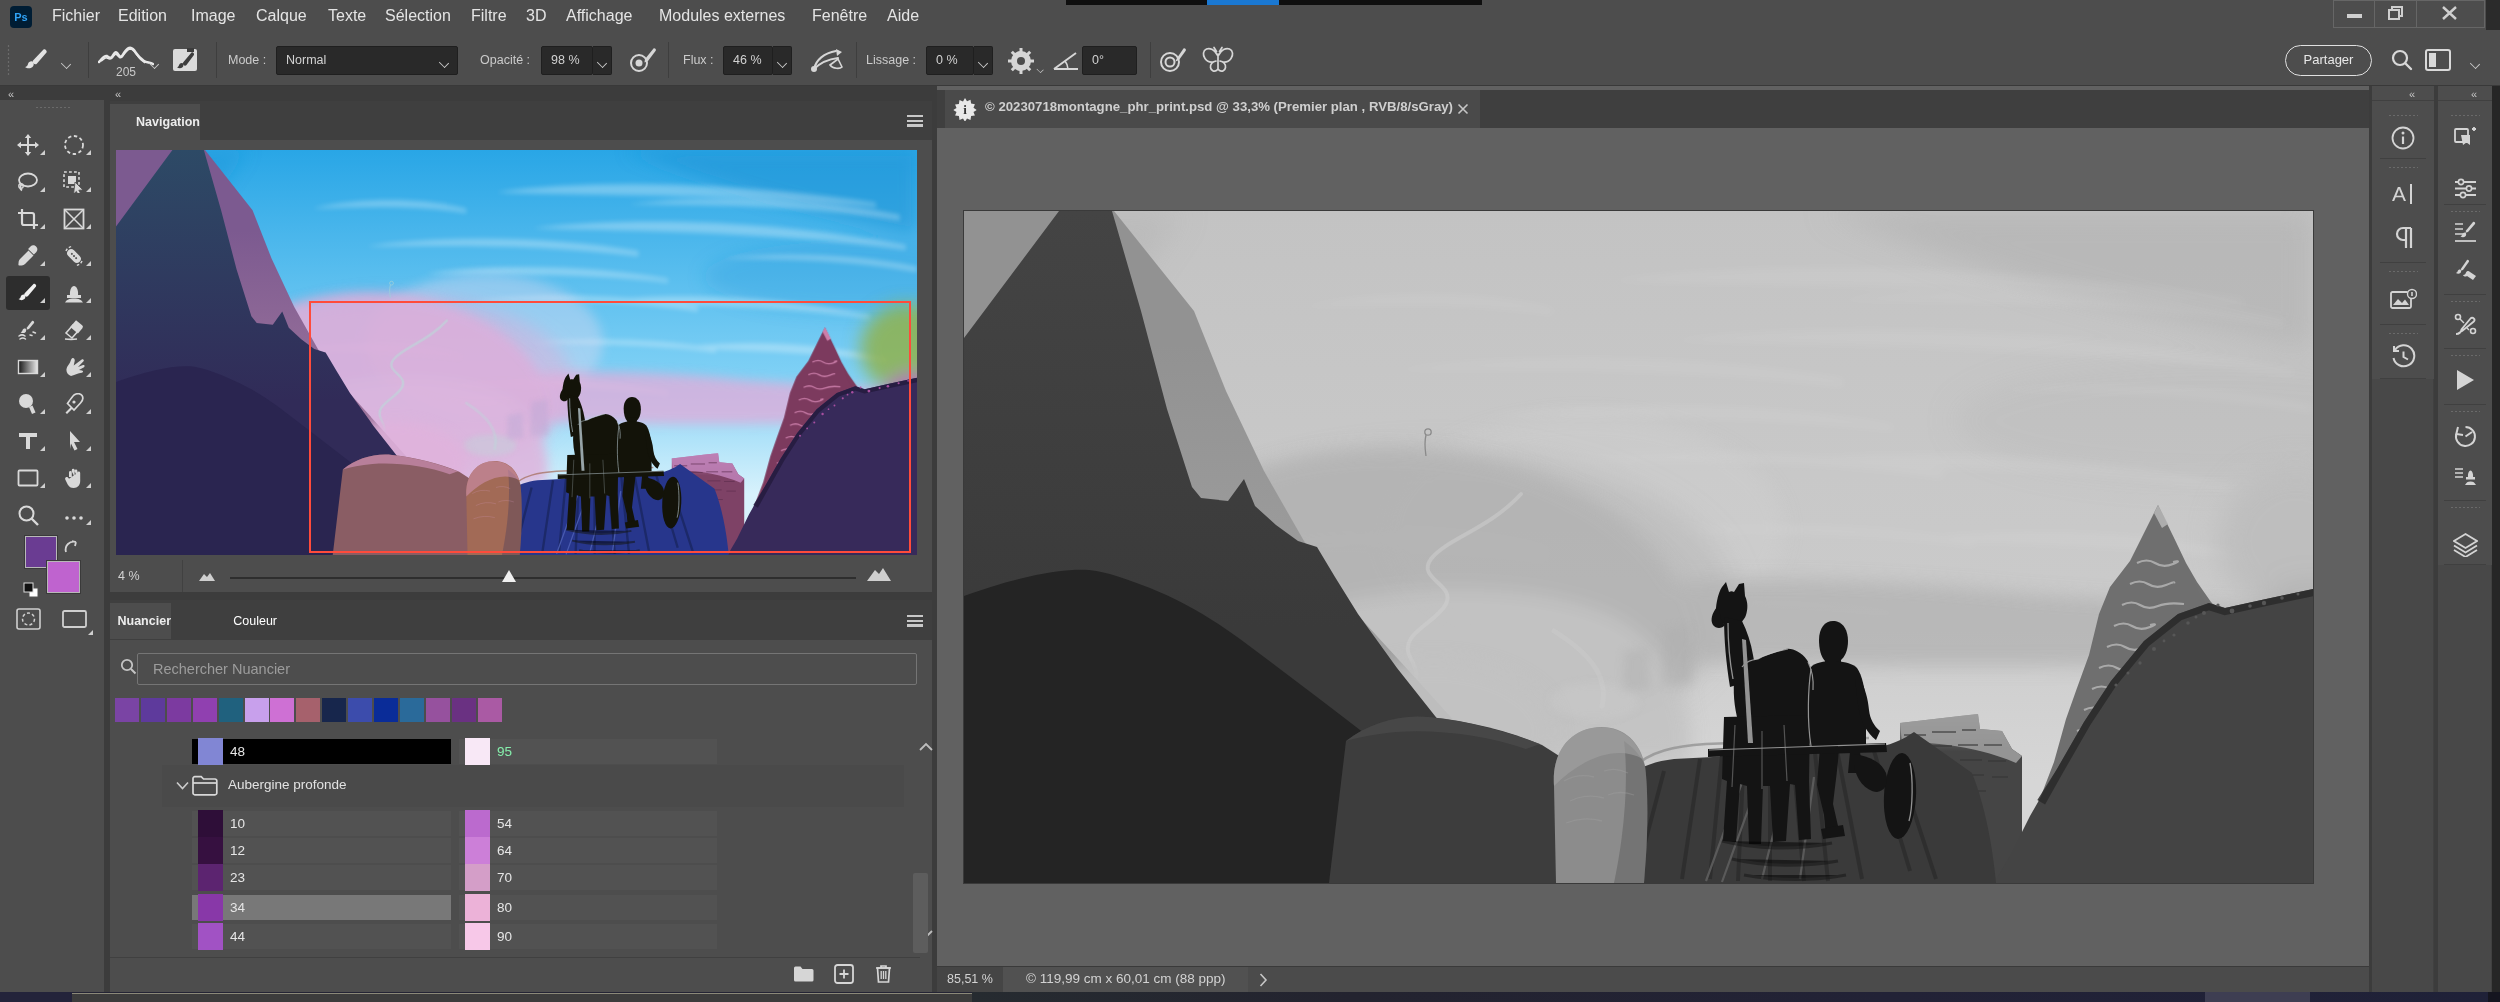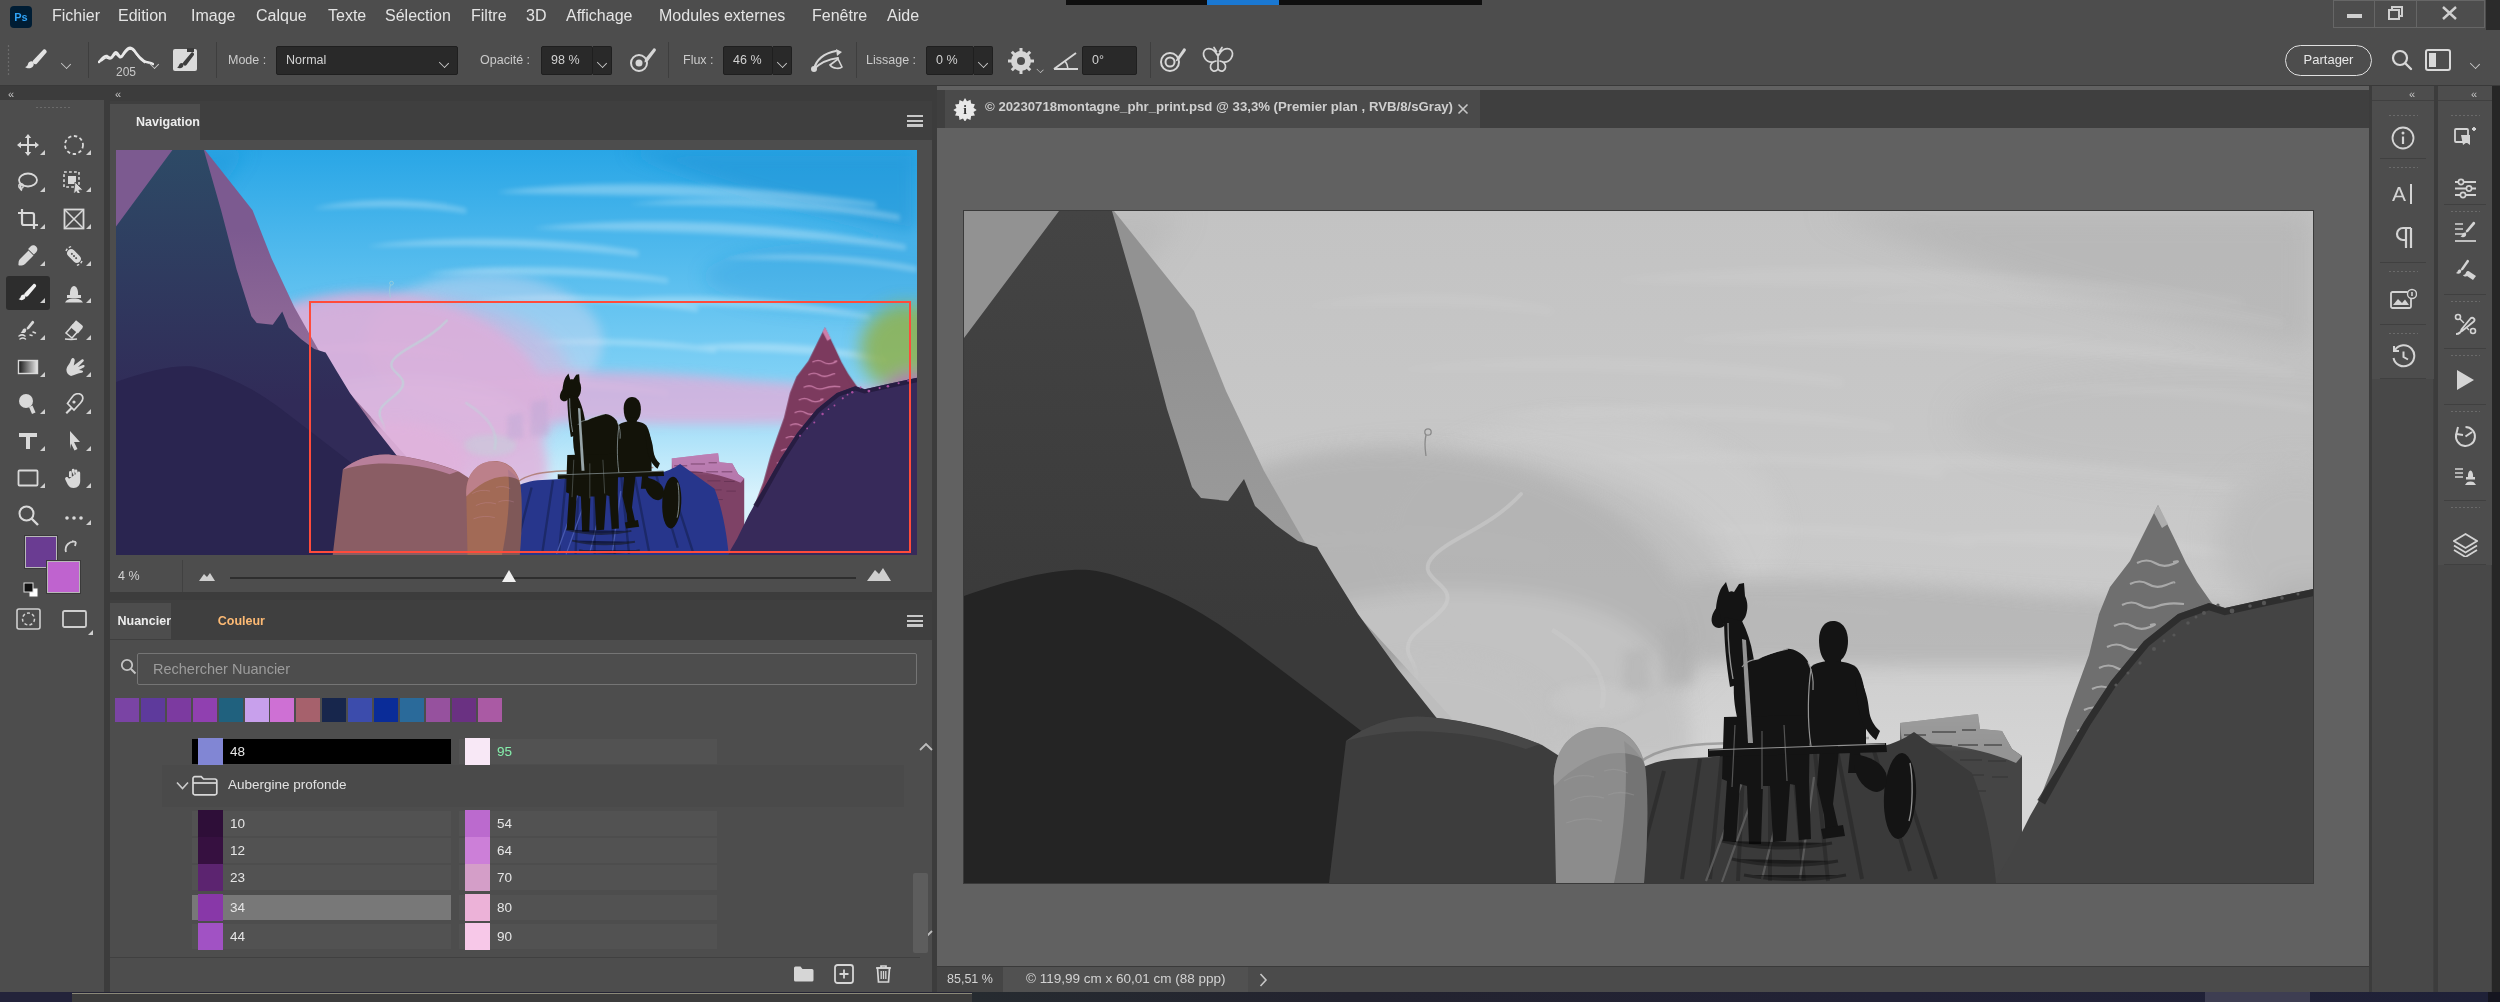--- a/index.html
+++ b/index.html
@@ -26,21 +26,21 @@
 .chev:before{content:"";position:absolute;left:0;top:2px;width:7px;height:7px;border-right:1.6px solid #c9c9c9;border-bottom:1.6px solid #c9c9c9;transform:rotate(45deg) scale(1,0.8);}
 #partager{position:absolute;right:128px;top:11px;width:87px;height:31px;border:1.5px solid #e0e0e0;border-radius:16px;color:#e8e8e8;font-size:13px;text-align:center;line-height:28px;}
 
 .panelhdr{position:absolute;font-size:11px;color:#c6c6c6;letter-spacing:-1px;}
 #toolbar{left:0;top:100px;width:104px;height:902px;background:#4d4d4d;}
 #leftpanels{left:110px;top:86px;width:822px;height:909px;}
 #navpanel{left:0;top:15px;width:822px;height:491px;background:#4d4d4d;}
 #swpanel{left:0;top:514px;width:822px;height:393px;background:#4d4d4d;}
 .tabstrip{position:absolute;left:0;top:0;width:100%;height:39px;background:#3f3f3f;}
 .tab{position:absolute;top:3px;height:36px;background:#4d4d4d;color:#ececec;font-size:12.5px;font-weight:bold;text-align:right;}
-.tab.inactive{background:#3f3f3f;color:#fdba74;font-weight:bold;}
+.tab.inactive{background:#3f3f3f;color:#ffffff;font-weight:normal;margin-left:12px;}
 .hamb{position:absolute;width:16px;height:12px;border-top:2px solid #c8c8c8;border-bottom:2px solid #c8c8c8;}
 .hamb:before{content:"";position:absolute;left:0;top:3px;width:16px;height:2px;background:#c8c8c8;}
 .hamb:after{content:"";position:absolute;left:0;top:7px;width:16px;height:2px;background:#c8c8c8;}
 
 #docarea{left:937px;top:86px;width:1432px;height:916px;background:#616161;}
 #tabbar{position:absolute;left:0;top:4px;width:1432px;height:38px;background:#3f3f3f;}
 #doctab{position:absolute;left:8px;top:0;width:535px;height:38px;background:#4a4a4a;color:#d6d6d6;font-size:12.5px;}
 #statusbar{position:absolute;left:0;top:880px;width:1432px;height:26px;background:#4b4b4b;color:#d2d2d2;font-size:12.5px;border-top:1px solid #3a3a3a;}
 #canvas{position:absolute;left:27px;top:125px;width:1349px;height:672px;background:#c9c9c9;outline:1px solid #3a3a3a;}
 

